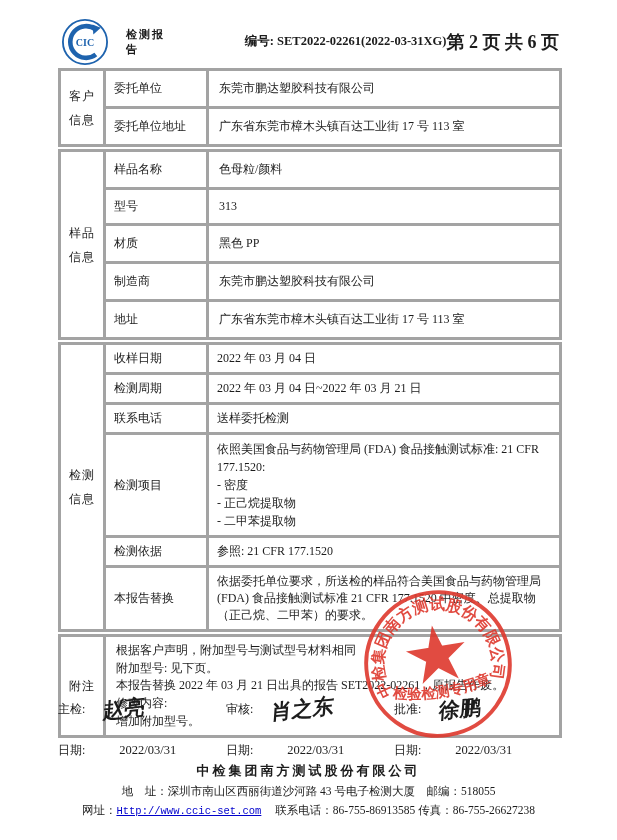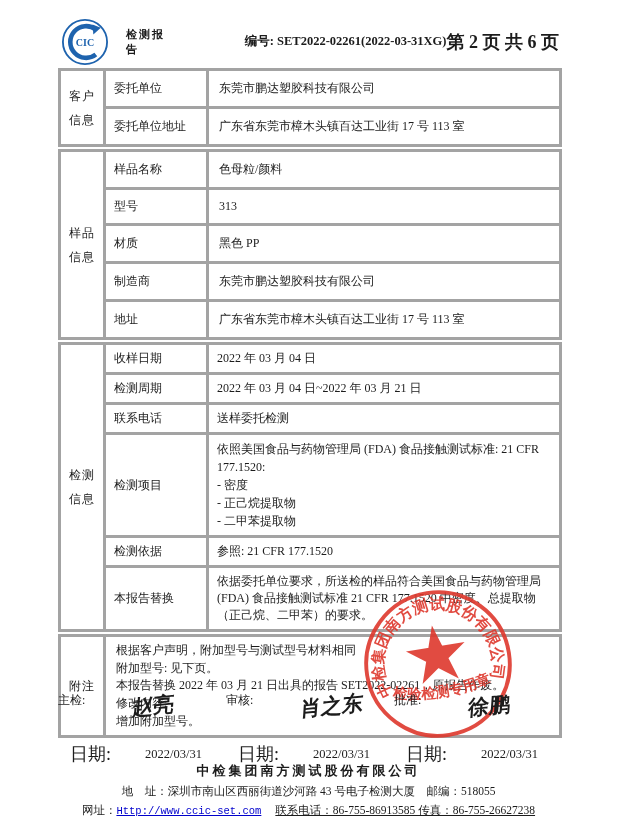--- a/index.html
+++ b/index.html
@@ -27,39 +27,39 @@
   .value-cell { padding:9px 10px; }
   .tbl.test .field-cell, .tbl.test .value-cell { padding:5px 8px 5px 8px; }
   .multiline { white-space:pre-line; line-height:1.5; }
   .wrap { line-height:1.42; }
   .note-cell { padding:5px 10px; white-space:pre-line; line-height:1.47; font-size:12px; }
 
   
   .sig-area { position:absolute; left:58px; top:692px; width:501px; display:grid;
               grid-template-columns:168px 168px 165px; z-index:6; }
   .sig-block { position:relative; }
-  .sig-line { display:flex; height:34px;gap:29px; }
+  .sig-line { display:flex; align-items:center; height:34px; }
   .sig-role { font-size:12px; }
   .sig-name { font-size:21px; font-weight:bold; margin-left:18px;
               transform:rotate(-6deg) skewX(-10deg); display:inline-block;
               font-family:"DejaVu Serif", serif; }
   .date-line { display:flex; align-items:center; margin-top:16px; }
-  .date-label { font-size:18px;margin-left:12px; }
+  .date-label { font-size:12px; }
   .date-value { font-size:12.5px; margin-left:34px; }
 
   
   .seal { position:absolute; left:360px; top:586px; width:156px; height:156px;
           z-index:5; opacity:0.9; }
 
   
   .footer { position:absolute; left:0; top:762px; width:617px; text-align:center; }
   .footer-company { font-size:13px; font-weight:bold; letter-spacing:3px; }
   .footer-line { font-size:11.5px; margin-top:4px; }
   .footer-link { color:#0000cc; text-decoration:underline; font-family:Liberation Mono, monospace; font-size:10.5px; }
-  .footer-contact { margin-left:14px;text-decoration:underline; }
+  .footer-contact { margin-left:14px; }
 </style>
 </head>
 <body>
 
 <div class="page">
   <div class="content">
 
     <div class="header">
       <svg class="logo" viewBox="0 0 60 60">
         <circle cx="30" cy="30" r="26.5" fill="none" stroke="#1e63ae" stroke-width="2.2"></circle>

